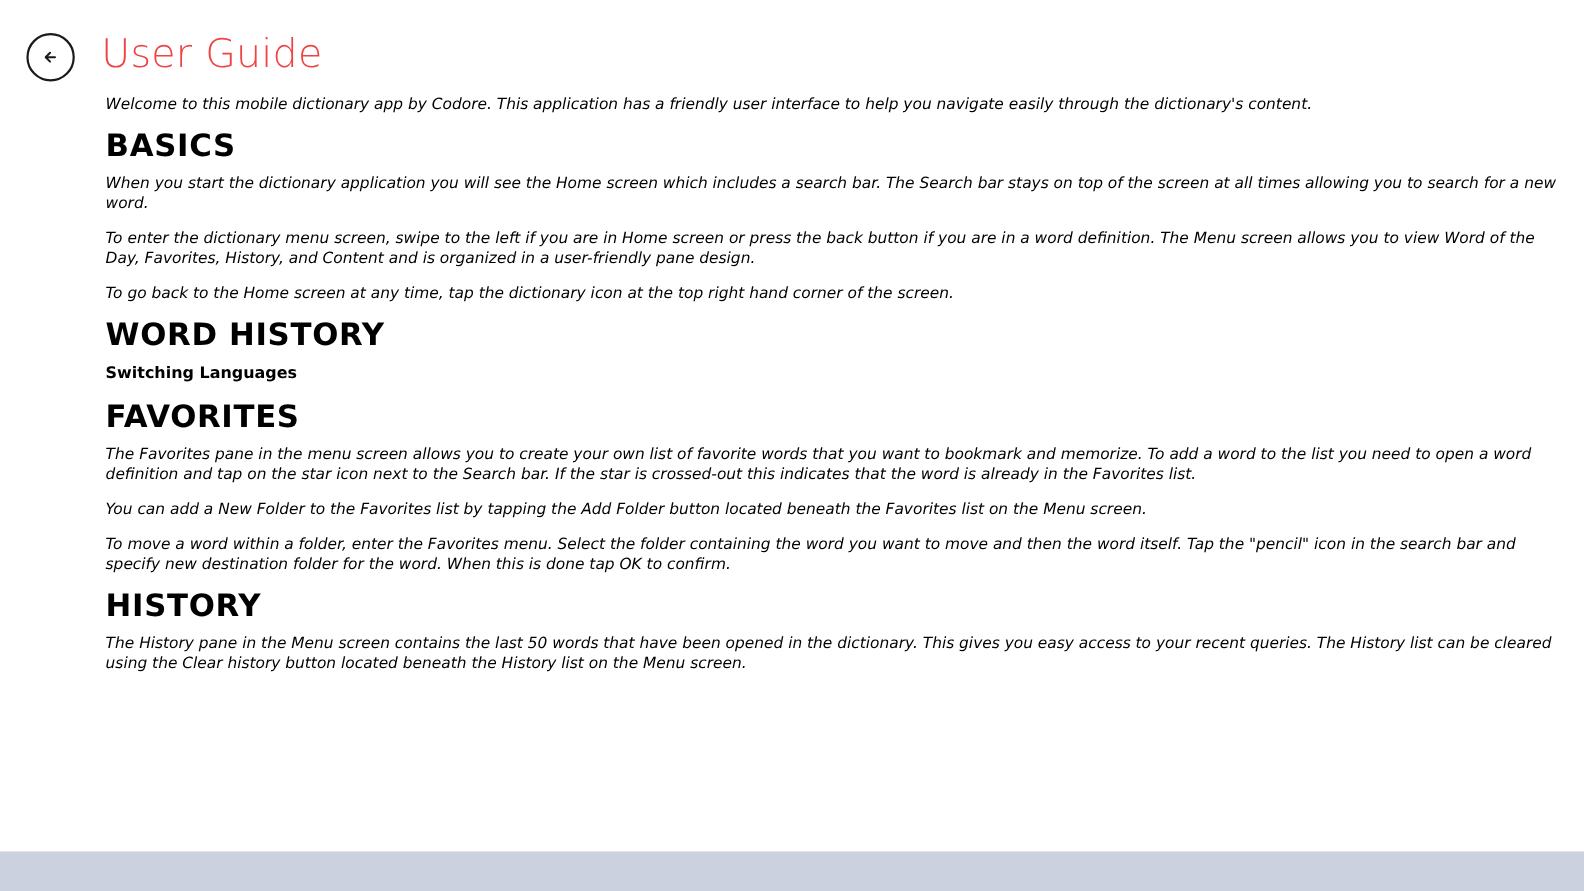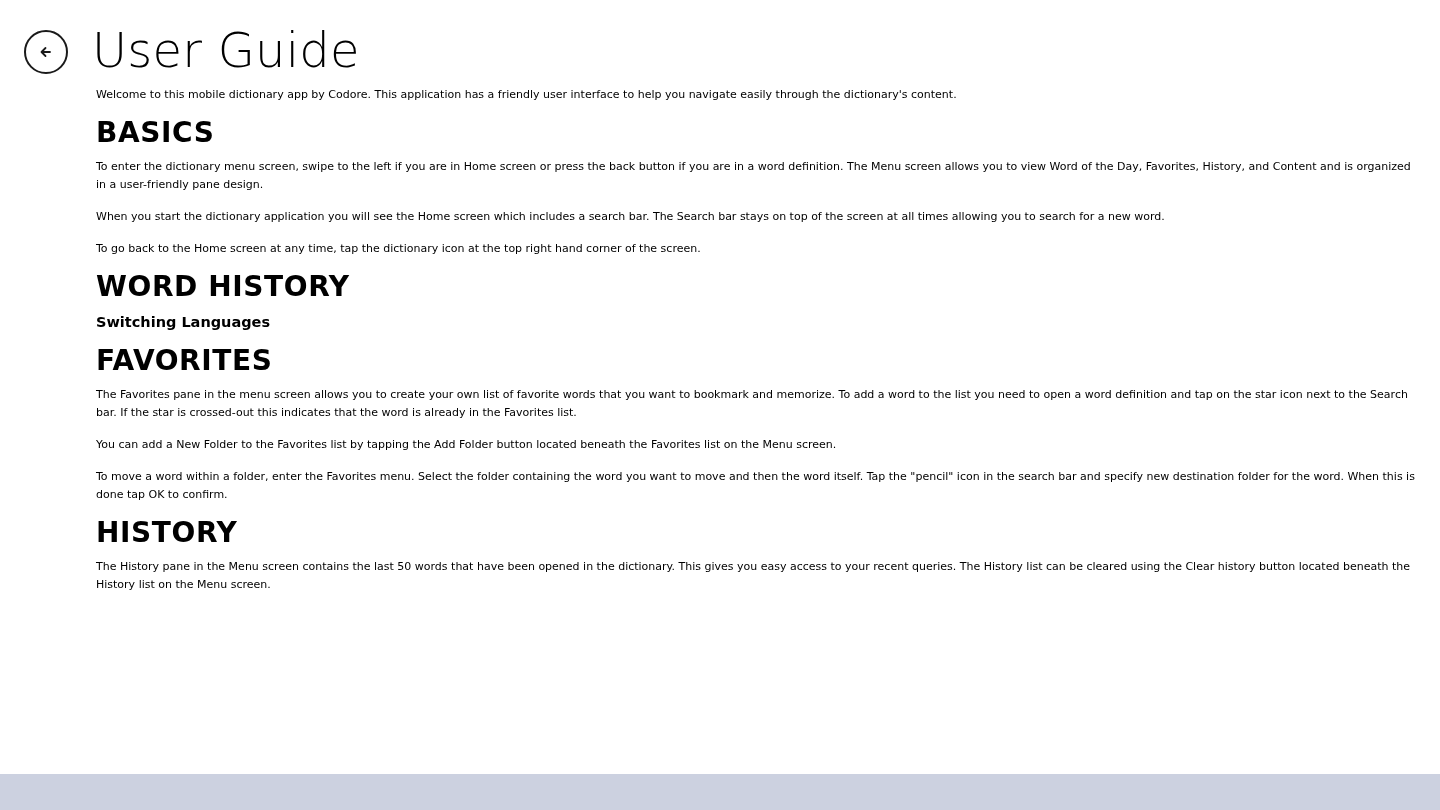--- a/index.html
+++ b/index.html
@@ -39,38 +39,39 @@
     justify-content: center;
     cursor: pointer;
     background: transparent;
     margin-top: 4px;
   }
   .back-button svg {
     display: block;
   }
   .page-title {
     font-family: "DejaVu Sans", "Liberation Sans", sans-serif;
-    font-size: 48px;
+    font-size: 36px;
     font-weight: 300;
     letter-spacing: 0.2px;
     margin-left: 24px;
     line-height: 1;
-    color: #000000;
+    color: #ef4444;
   }
   .content {
     padding: 8px 18px 0 96px;
     box-sizing: border-box;
     width: 1440px;
   }
   .content p {
-    font-size: 11px;
+    font-size: 14px;
     line-height: 18px;
     margin: 0 0 14px 0;
     max-width: 1330px;
     color: #000;
+    font-style: italic;
   }
   .content p.intro {
     margin-bottom: 12px;
   }
   .content h2 {
     font-size: 28px;
     font-weight: bold;
     letter-spacing: 0.6px;
     margin: 18px 0 14px 0;
     line-height: 22px;
@@ -102,22 +103,22 @@
       </svg>
     </div>
     <div class="page-title">User Guide</div>
   </div>
 
   <div class="content">
 
     <p class="intro">Welcome to this mobile dictionary app by Codore. This application has a friendly user interface to help you navigate easily through the dictionary's content.</p>
 
     <h2>BASICS</h2>
+    <p>When you start the dictionary application you will see the Home screen which includes a search bar. The Search bar stays on top of the screen at all times allowing you to search for a new word.</p>
     <p>To enter the dictionary menu screen, swipe to the left if you are in Home screen or press the back button if you are in a word definition. The Menu screen allows you to view Word of the Day, Favorites, History, and Content and is organized in a user-friendly pane design.</p>
-    <p>When you start the dictionary application you will see the Home screen which includes a search bar. The Search bar stays on top of the screen at all times allowing you to search for a new word.</p>
     <p>To go back to the Home screen at any time, tap the dictionary icon at the top right hand corner of the screen.</p>
 
     <h2>WORD HISTORY</h2>
     <h3>Switching Languages</h3>
 
     <h2>FAVORITES</h2>
     <p>The Favorites pane in the menu screen allows you to create your own list of favorite words that you want to bookmark and memorize. To add a word to the list you need to open a word definition and tap on the star icon next to the Search bar. If the star is crossed-out this indicates that the word is already in the Favorites list.</p>
     <p>You can add a New Folder to the Favorites list by tapping the Add Folder button located beneath the Favorites list on the Menu screen.</p>
     <p>To move a word within a folder, enter the Favorites menu. Select the folder containing the word you want to move and then the word itself. Tap the "pencil" icon in the search bar and specify new destination folder for the word. When this is done tap OK to confirm.</p>
 

